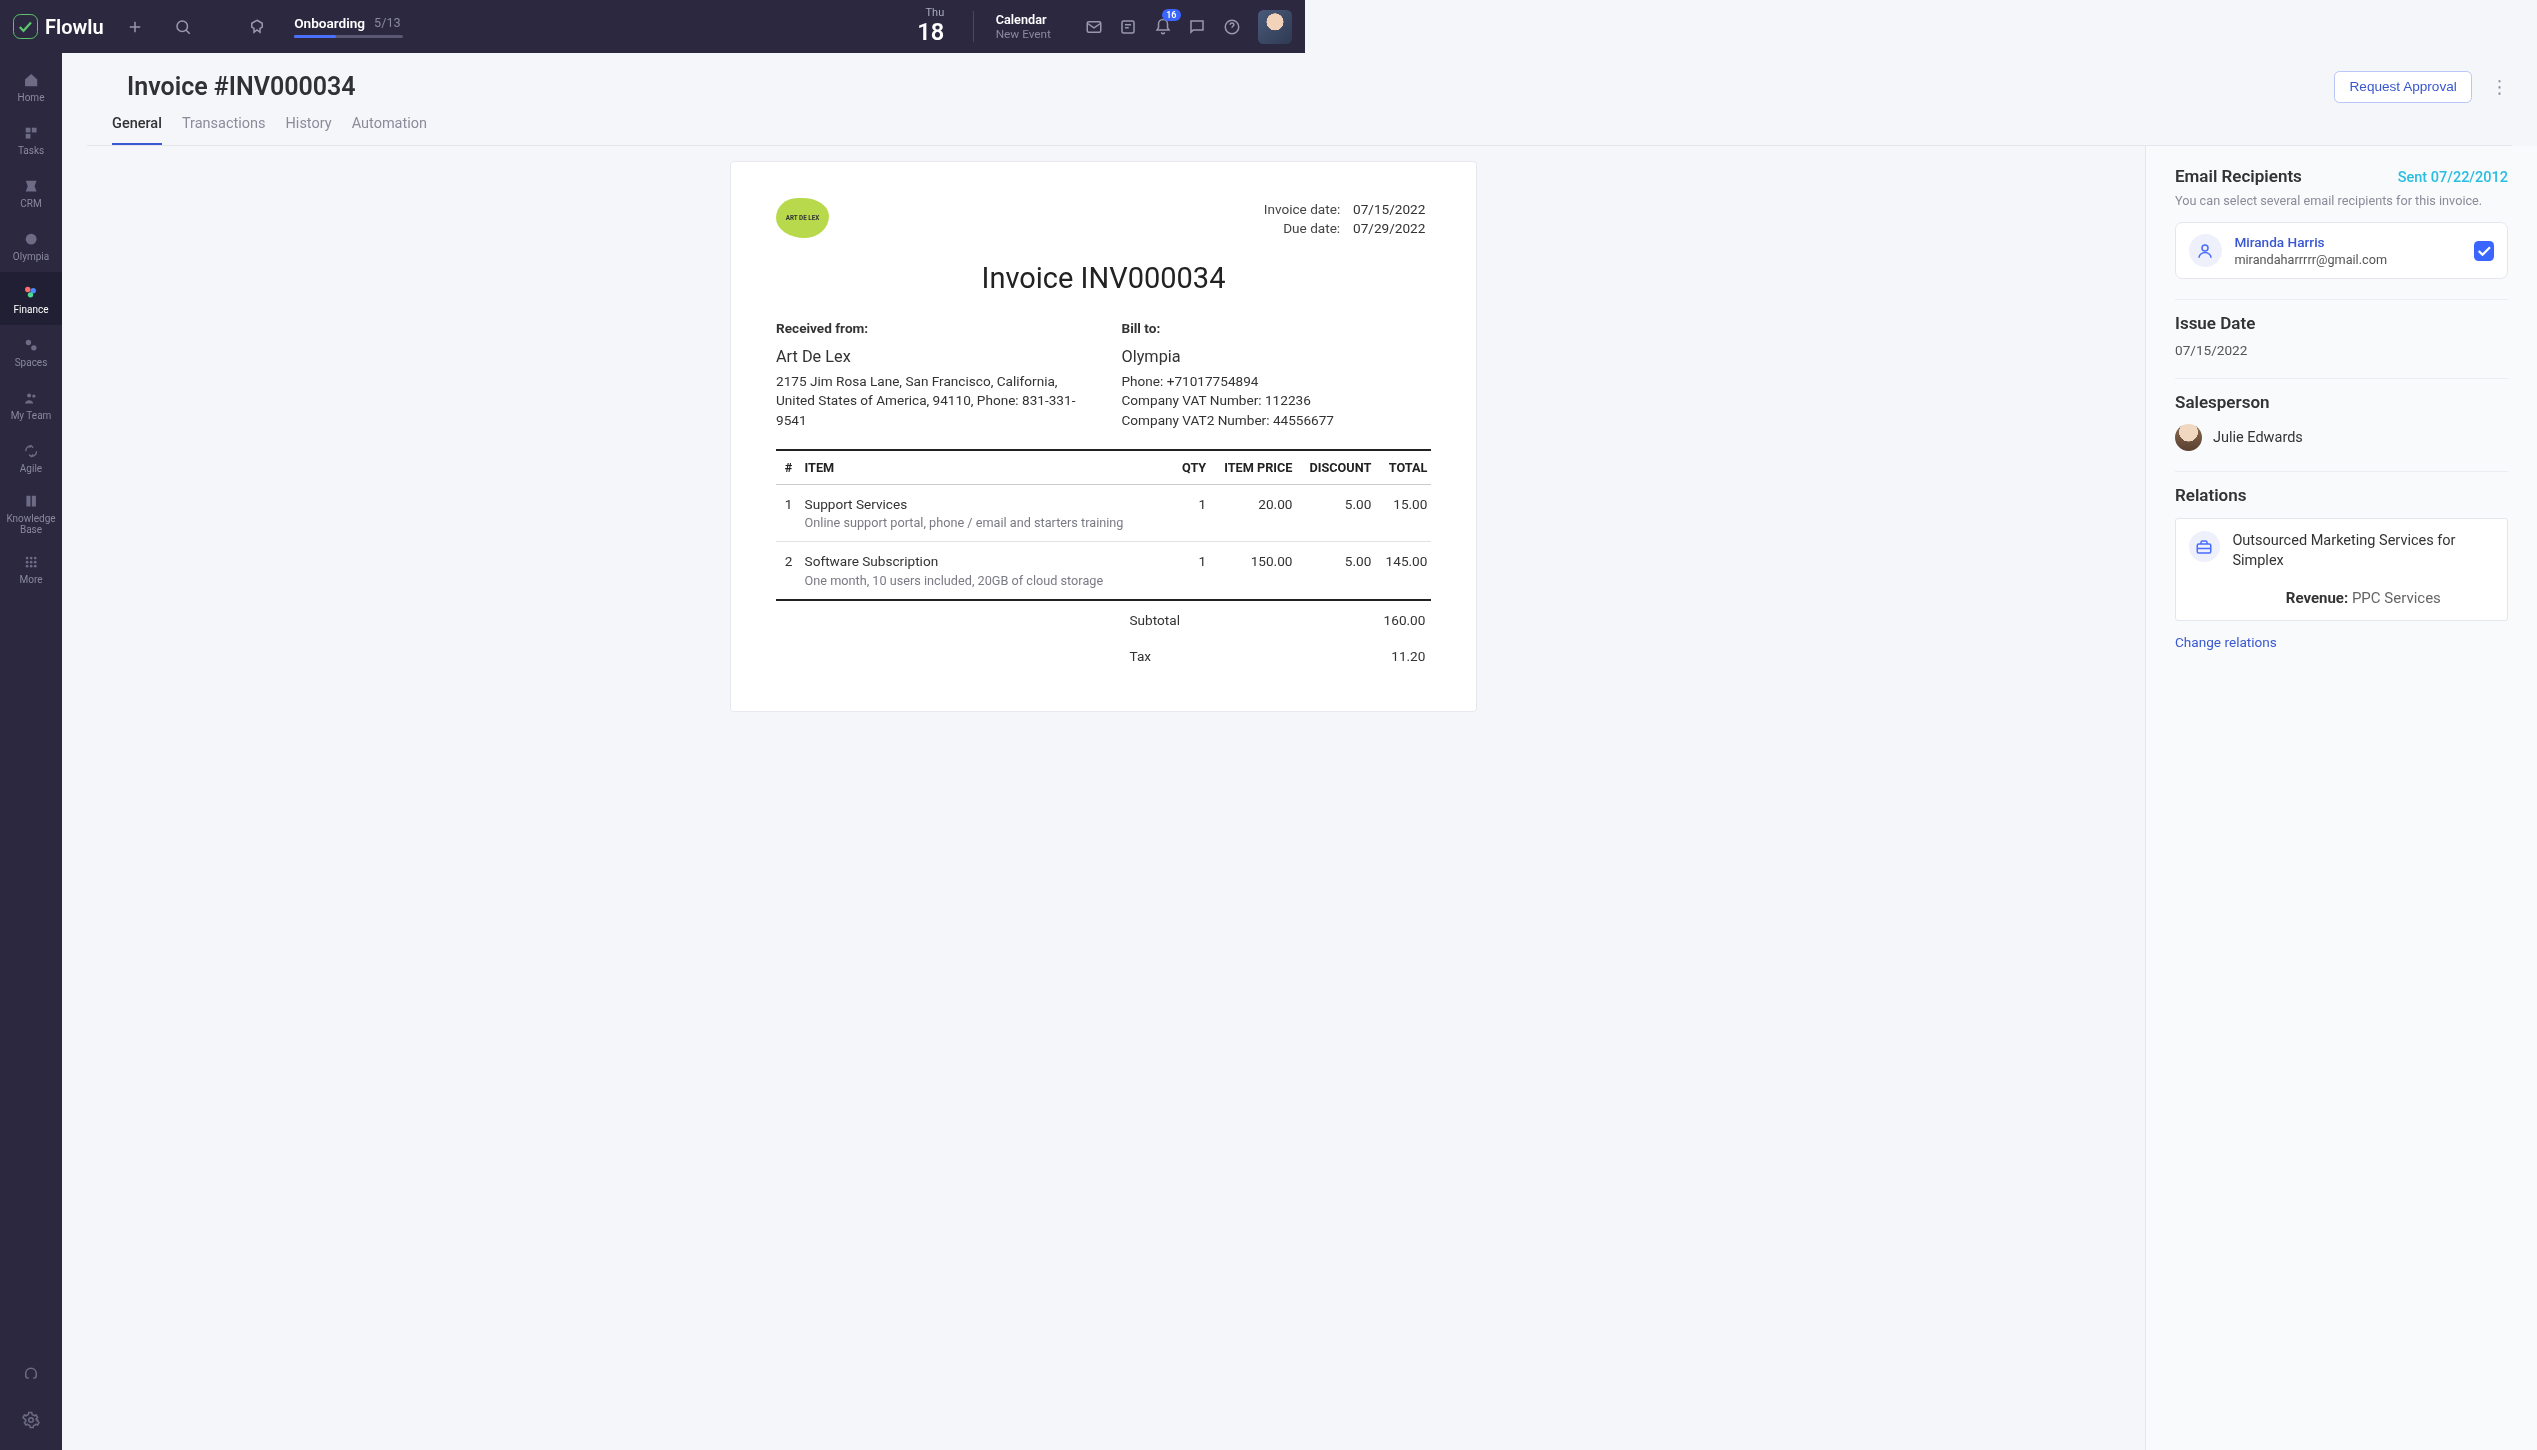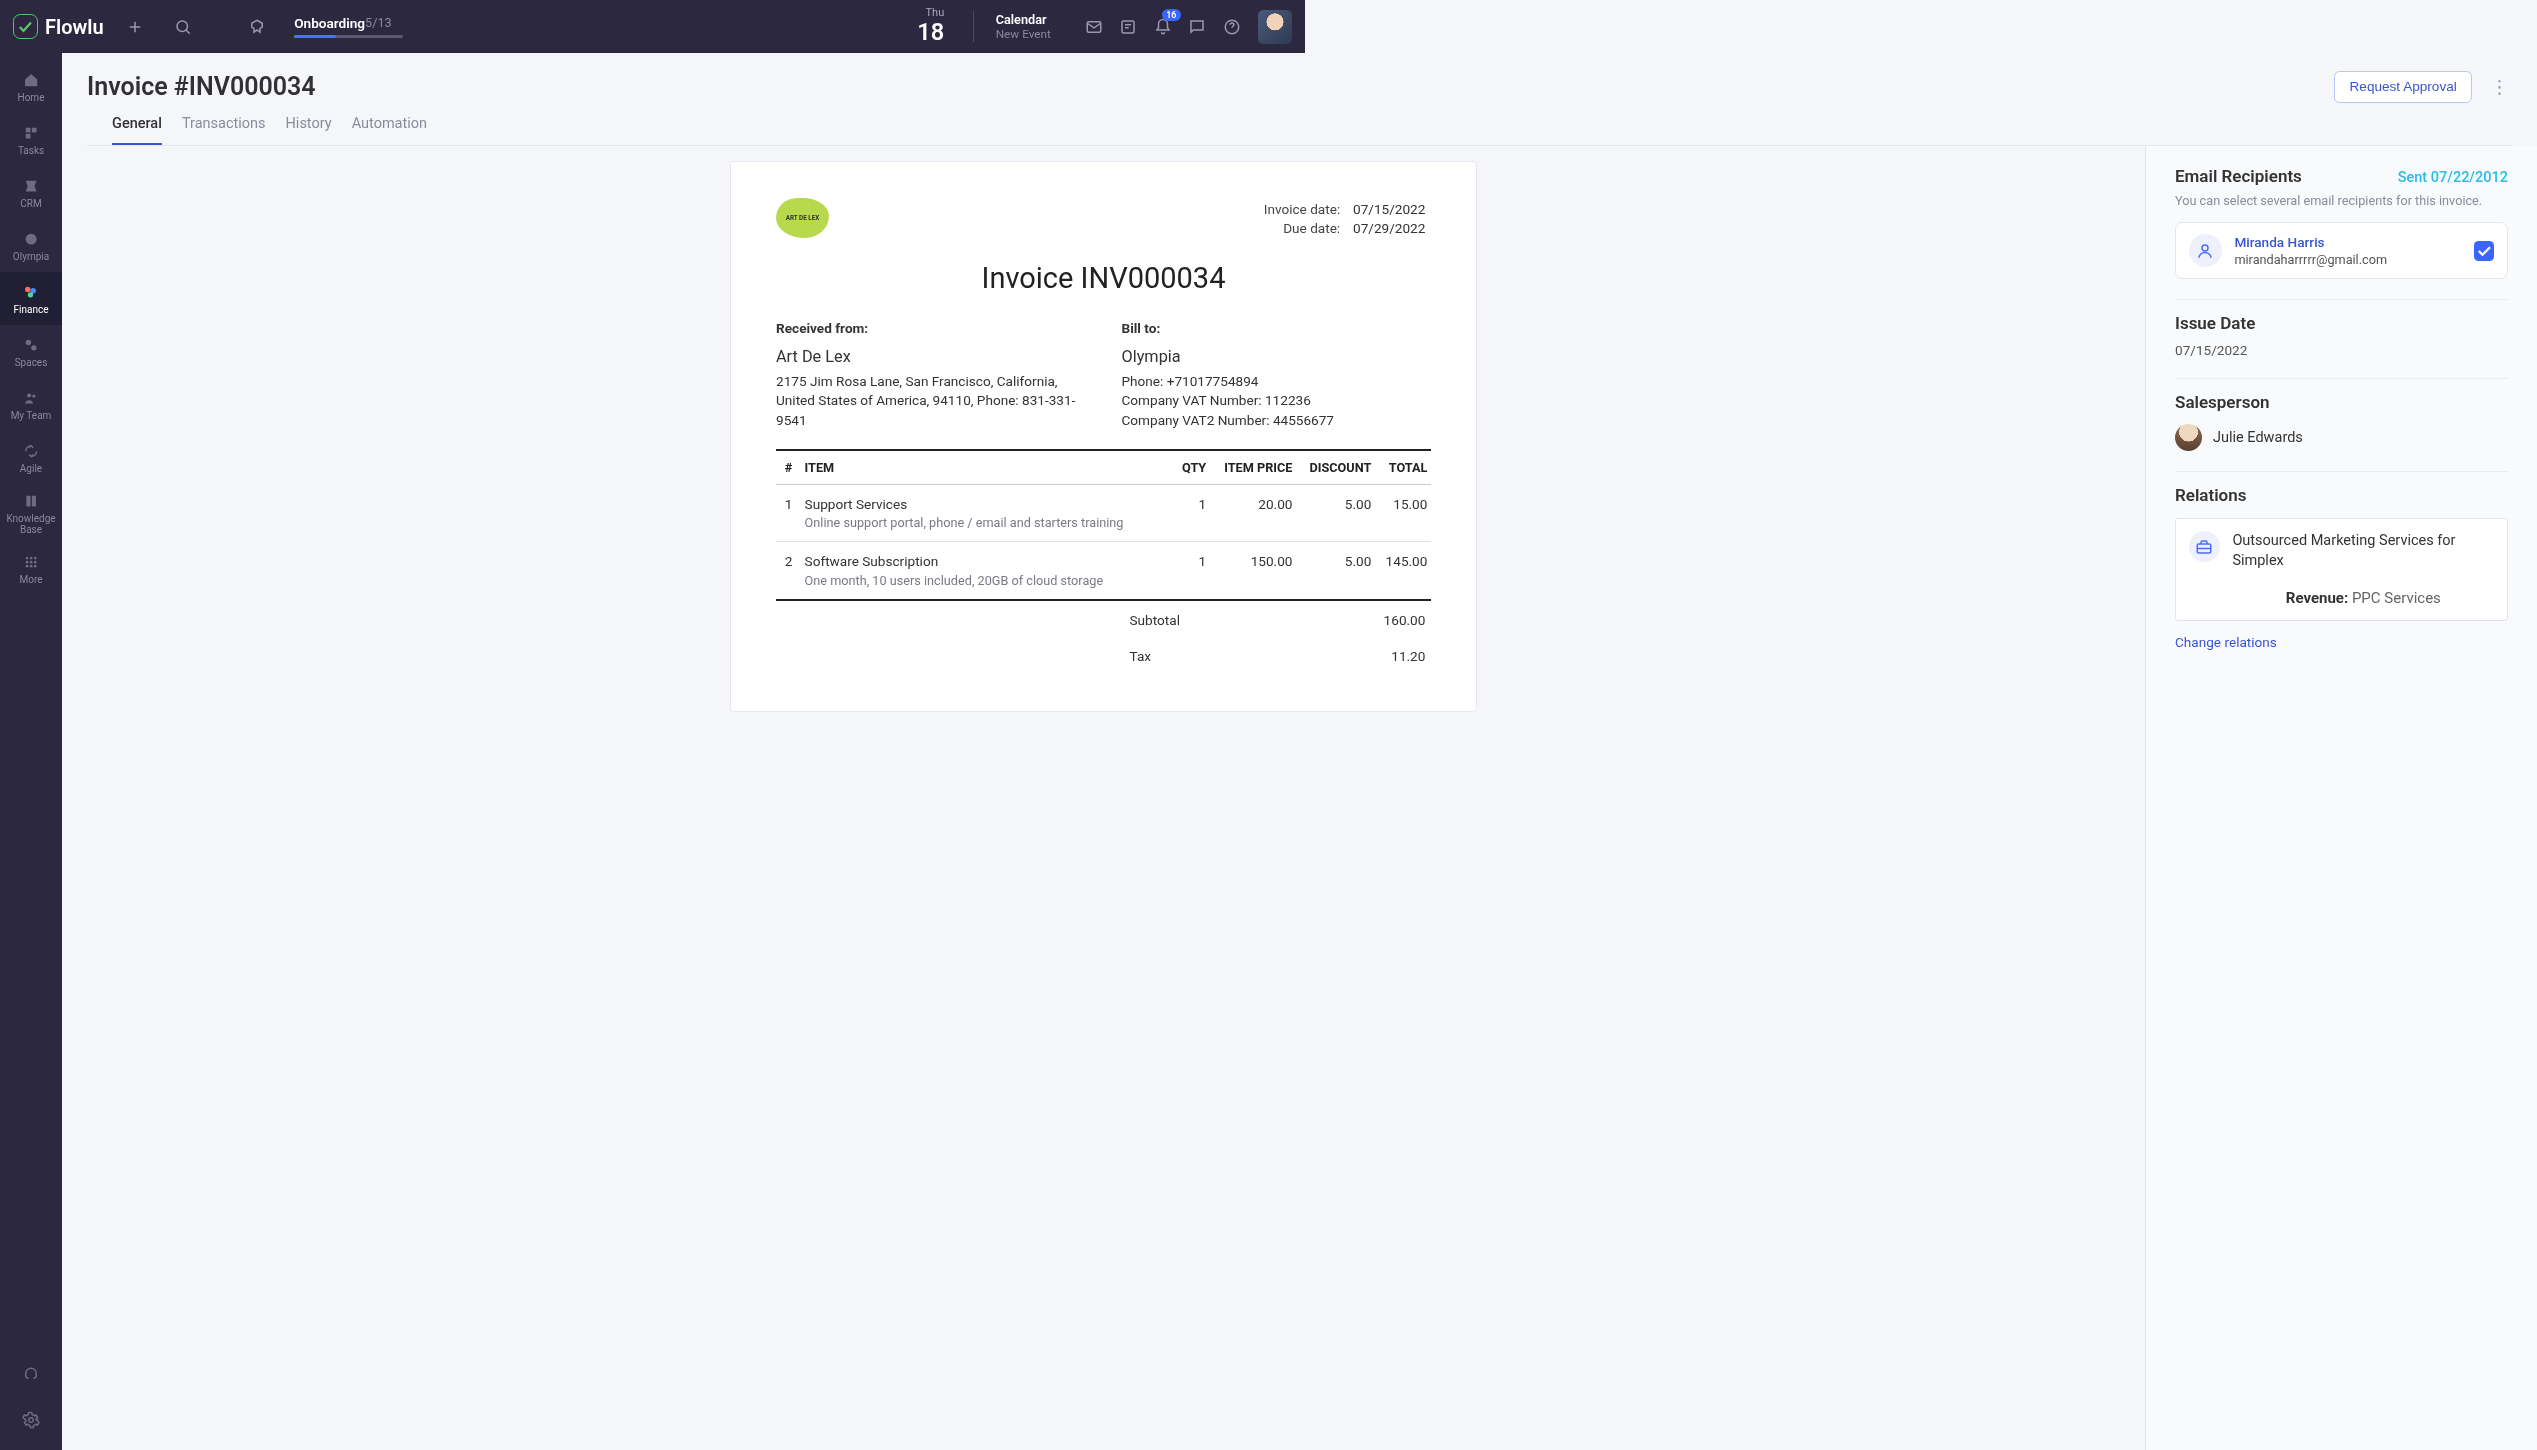--- a/index.html
+++ b/index.html
@@ -30,21 +30,21 @@
   }
   .logo-text { font-size: 20px; font-weight: 600; color: #fff; }
   .top-icon {
     width: 31px; height: 31px; display: flex; align-items: center; justify-content: center;
     color: #9a98ad; cursor: pointer; border-radius: 5.4px;
   }
   .progress-pill {
     display: flex; flex-direction: column; gap: 3.6px; padding-left: 5.4px;
     cursor: pointer;
   }
-  .progress-pill .top-row { display: flex; align-items: center; gap: 0; }
+  .progress-pill .top-row { display: flex; align-items: center; gap: 9px; }
   .progress-pill .title { color: #fff; font-weight: 600; font-size: 13.6px; }
   .progress-pill .count { color: #8a88a0; font-size: 12.7px; }
   .progress-bar-bg {
     width: 109px; height: 3.6px; background: #5a5775; border-radius: 2.7px;
   }
   .progress-bar-fg { height: 100%; background: #4b6fff; border-radius: 2.7px; width: 38%; }
 
   .flex-spacer { flex: 1; }
 
   .cal-date-wrap { text-align: right; line-height: 1.1; padding-right: 9px; }
@@ -89,21 +89,21 @@
 
   
   .body-wrap {
     position: absolute; left: 62px; right: 0; top: 53px; bottom: 0;
     display: flex; flex-direction: column; background: #f5f6fa;
   }
   .page-header {
     padding: 18px 25px 0 25px; background: #f5f6fa;
   }
   .page-title-row { display: flex; align-items: center; justify-content: space-between; }
-  .page-title { font-size: 25px; font-weight: 600; color: #313036; }
+  .page-title { font-size: 25px; font-weight: 600; color: #313036; margin-left: 40px; }
   .page-actions { display: flex; align-items: center; gap: 14.5px; }
   .btn-outline {
     border: 0.9px solid #b9c6f7; color: #3957d0; background: #fff;
     padding: 7.3px 14.5px; border-radius: 5.4px; font-size: 13.6px; cursor: pointer;
   }
   .kebab { color: #8a8aa0; font-size: 18px; cursor: pointer; padding: 0 3.6px; }
 
   .tabs { display: flex; gap: 20px; padding: 12.7px 0 0 25px; border-bottom: 0.9px solid #e5e5ee; }
   .tab {
     padding-bottom: 11px; color: #8b8b9a; font-size: 14.5px; cursor: pointer;

